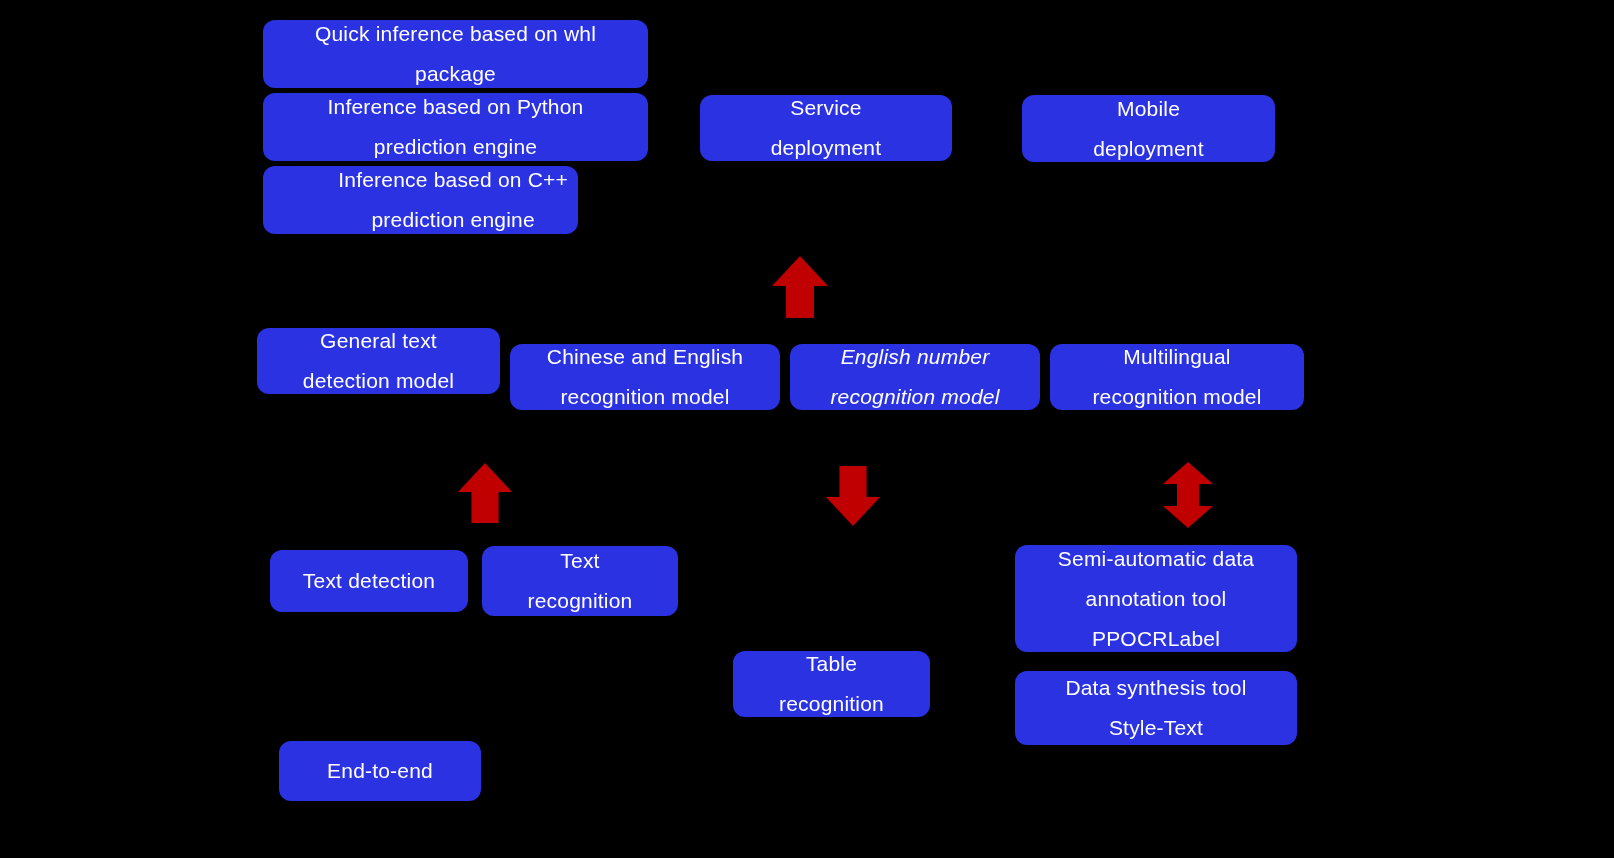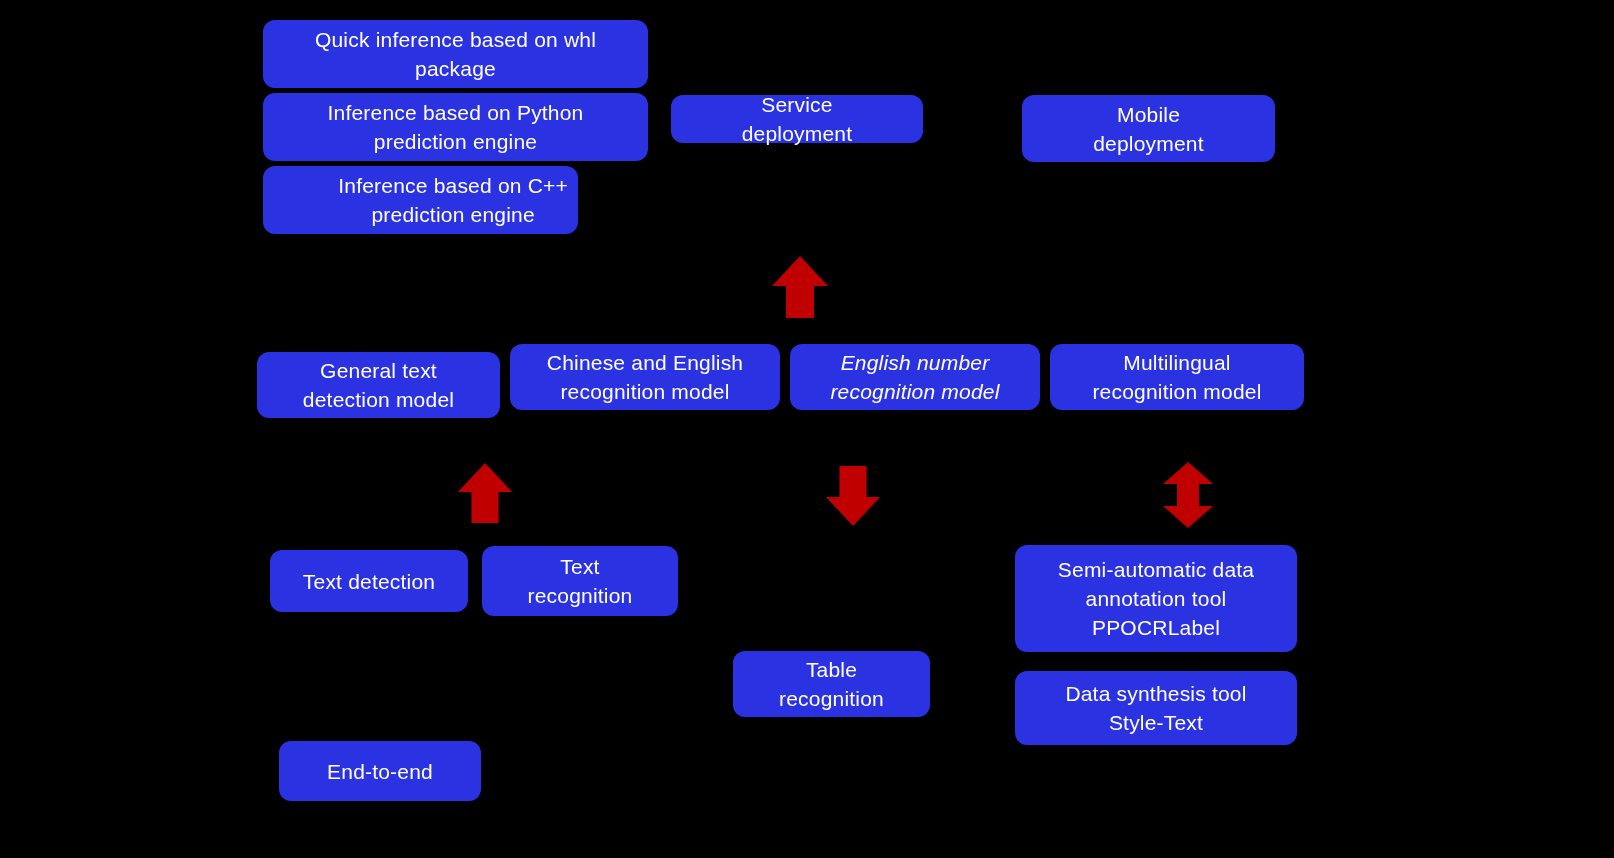--- a/index.html
+++ b/index.html
@@ -23,21 +23,21 @@
     display: flex;
     align-items: center;
     justify-content: center;
     text-align: center;
     box-sizing: border-box;
     padding: 4px 10px;
   }
   .node .label {
     white-space: pre-line;
     font-size: 21px;
-    line-height: 29px;
+    line-height: 40px;
     font-weight: 400;
     letter-spacing: 0.2px;
   }
   .arrow {
     position: absolute;
     display: block;
   }
   .arrow svg {
     display: block;
     width: 100%;
@@ -58,36 +58,36 @@
   </div>
   <div class="node" style="left:263px; top:93px;  width:385px; height:68px;text-align:center;">
     <span class="label">Inference based on Python
 prediction engine</span>
   </div>
   <div class="node" style="left:263px; top:166px; width:315px; height:68px;justify-content:flex-end;">
     <span class="label">Inference based on C++
 prediction engine</span>
   </div>
 
-  <div class="node" style="left:671px; top:95px; width:252px; height:48px;">
+  <div class="node" style="left:700px; top:95px; width:252px; height:66px;">
     <span class="label">Service
 deployment</span>
   </div>
   <div class="node" style="left:1022px; top:95px; width:253px; height:67px;">
     <span class="label">Mobile
 deployment</span>
   </div>
 
   <div class="arrow" style="left:772px; top:256px; width:56px; height:62px;">
     <svg viewBox="0 0 56 62" aria-hidden="true">
         <polygon points="28,0 56,30 42,30 42,62 14,62 14,30 0,30"></polygon>
       </svg>
   </div>
 
-  <div class="node" style="left:257px;  top:352px; width:243px; height:66px;">
+  <div class="node" style="left:257px;  top:328px; width:243px; height:66px;">
     <span class="label">General text
 detection model</span>
   </div>
   <div class="node" style="left:510px;  top:344px; width:270px; height:66px;">
     <span class="label">Chinese and English
 recognition model</span>
   </div>
   <div class="node" style="left:790px;  top:344px; width:250px; height:66px;font-style:italic;">
     <span class="label">English number
 recognition model</span>

